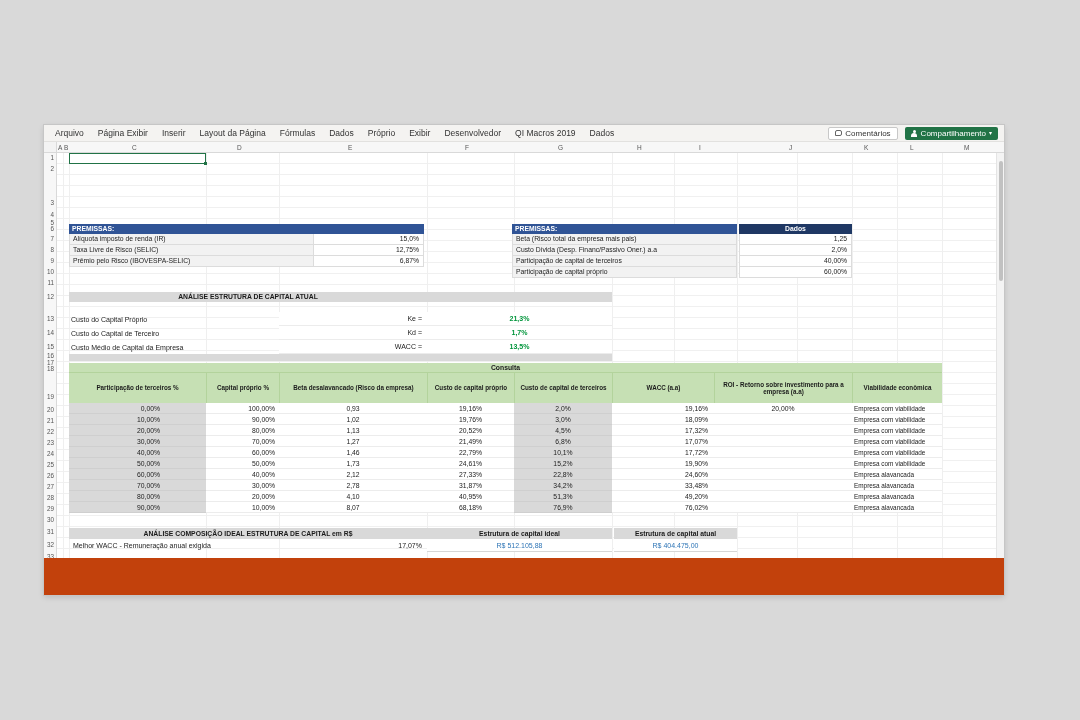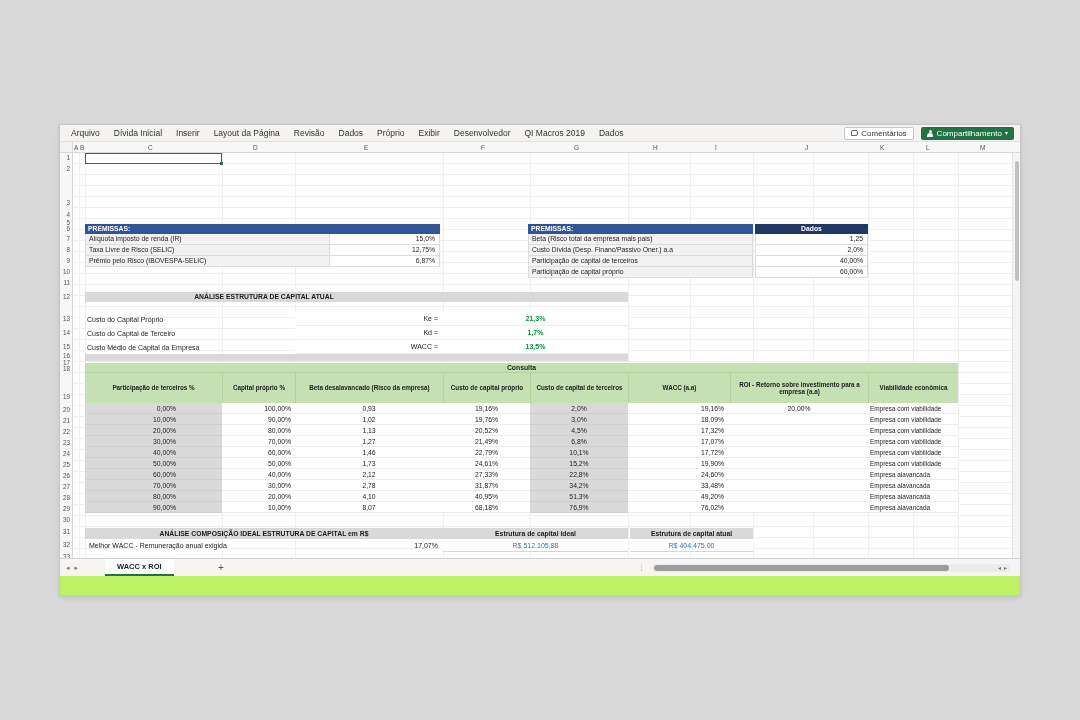--- a/index.html
+++ b/index.html
@@ -1,18 +1,18 @@
 <!DOCTYPE html>
 <html><head>
 <meta charset="utf-8">
 <style>
   * { margin:0; padding:0; box-sizing:border-box; }
   html,body { width:1080px; height:720px; }
   body { background:#d9d9d9; font-family:"Liberation Sans", sans-serif; overflow:hidden; position:relative; }
-  .window { position:absolute; left:60px; top:125px; width:960px; height:470px; background:#bef264; box-shadow:0 0 0 1px #c6c6c6, 0 2px 6px rgba(0,0,0,.15); }
+  .window { position:absolute; left:44px; top:125px; width:960px; height:470px; background:#c2410c; box-shadow:0 0 0 1px #c6c6c6, 0 2px 6px rgba(0,0,0,.15); }
 
   
   .menubar { height:17px; background:#f4f3f1; border-bottom:1px solid #e2e1df; display:flex; align-items:center; padding:0 4px; font-size:8.5px; color:#333; }
   .mtab { padding:0 7px; white-space:nowrap; cursor:default; }
   .menubar-right { margin-left:auto; display:flex; gap:7px; align-items:flex-start; padding-right:2px; }
   .btn-comments { display:flex; align-items:center; gap:3px; font-size:8px; background:#fff; border:1px solid #c8c8c8; border-radius:2px; height:13px; padding:0 6px; color:#333; font-family:inherit; }
   .bubble-icon { width:7px; height:6px; border:1px solid #666; border-radius:2px 2px 2px 0; display:inline-block; }
   .btn-share { display:flex; align-items:center; gap:3px; font-size:8px; background:#217346; color:#fff; border:none; border-radius:2px; height:13px; padding:0 6px; font-family:inherit; }
   .person-icon { width:7px; height:7px; display:inline-block; position:relative; }
   .person-icon::before { content:""; position:absolute; left:2px; top:0; width:3px; height:3px; border-radius:50%; background:#fff; }
@@ -96,24 +96,24 @@
 </style>
 </head>
 <body>
 
 <div class="window">
 
   <div class="menubar">
     <div style="display:flex">
 
     <span class="mtab">Arquivo</span>
-        <span class="mtab">Dívida Inicial</span>
+        <span class="mtab">Página Exibir</span>
         <span class="mtab">Inserir</span>
         <span class="mtab">Layout da Página</span>
-        <span class="mtab">Revisão</span>
+        <span class="mtab">Fórmulas</span>
         <span class="mtab">Dados</span>
         <span class="mtab">Próprio</span>
         <span class="mtab">Exibir</span>
         <span class="mtab">Desenvolvedor</span>
         <span class="mtab">QI Macros 2019</span>
         <span class="mtab">Dados</span>
       </div>
     <div class="menubar-right">
       <button class="btn-comments">
         <span class="bubble-icon"></span>
@@ -389,29 +389,13 @@
       <div style="position: absolute; top: 0px; width: 1px; height: 100%; background: rgb(239, 239, 239); left: 470px; z-index: 0;"></div>
       <div style="position: absolute; top: 0px; width: 1px; height: 100%; background: rgb(239, 239, 239); left: 568px; z-index: 0;"></div>
       <div style="position: absolute; top: 0px; width: 1px; height: 100%; background: rgb(239, 239, 239); left: 630px; z-index: 0;"></div>
       <div style="position: absolute; top: 0px; width: 1px; height: 100%; background: rgb(239, 239, 239); left: 693px; z-index: 0;"></div>
       <div style="position: absolute; top: 0px; width: 1px; height: 100%; background: rgb(239, 239, 239); left: 753px; z-index: 0;"></div>
       <div style="position: absolute; top: 0px; width: 1px; height: 100%; background: rgb(239, 239, 239); left: 808px; z-index: 0;"></div>
       <div style="position: absolute; top: 0px; width: 1px; height: 100%; background: rgb(239, 239, 239); left: 853px; z-index: 0;"></div>
       <div style="position: absolute; top: 0px; width: 1px; height: 100%; background: rgb(239, 239, 239); left: 898px; z-index: 0;"></div>
     </div>
 
-  <div class="tabbar">
-    <div class="nav-arrows">
-      <span>◂</span>
-      <span>▸</span>
-    </div>
-    <div class="sheet-tab">WACC x ROI</div>
-    <div class="add-tab">+</div>
-    <div class="dots">⋮</div>
-    <div class="hscroll">
-      <div class="hthumb"></div>
-    </div>
-    <div class="tab-right-arrows">
-      <span>◂</span>
-      <span>▸</span>
-    </div>
-  </div>
 </div>
 
 </body></html>

